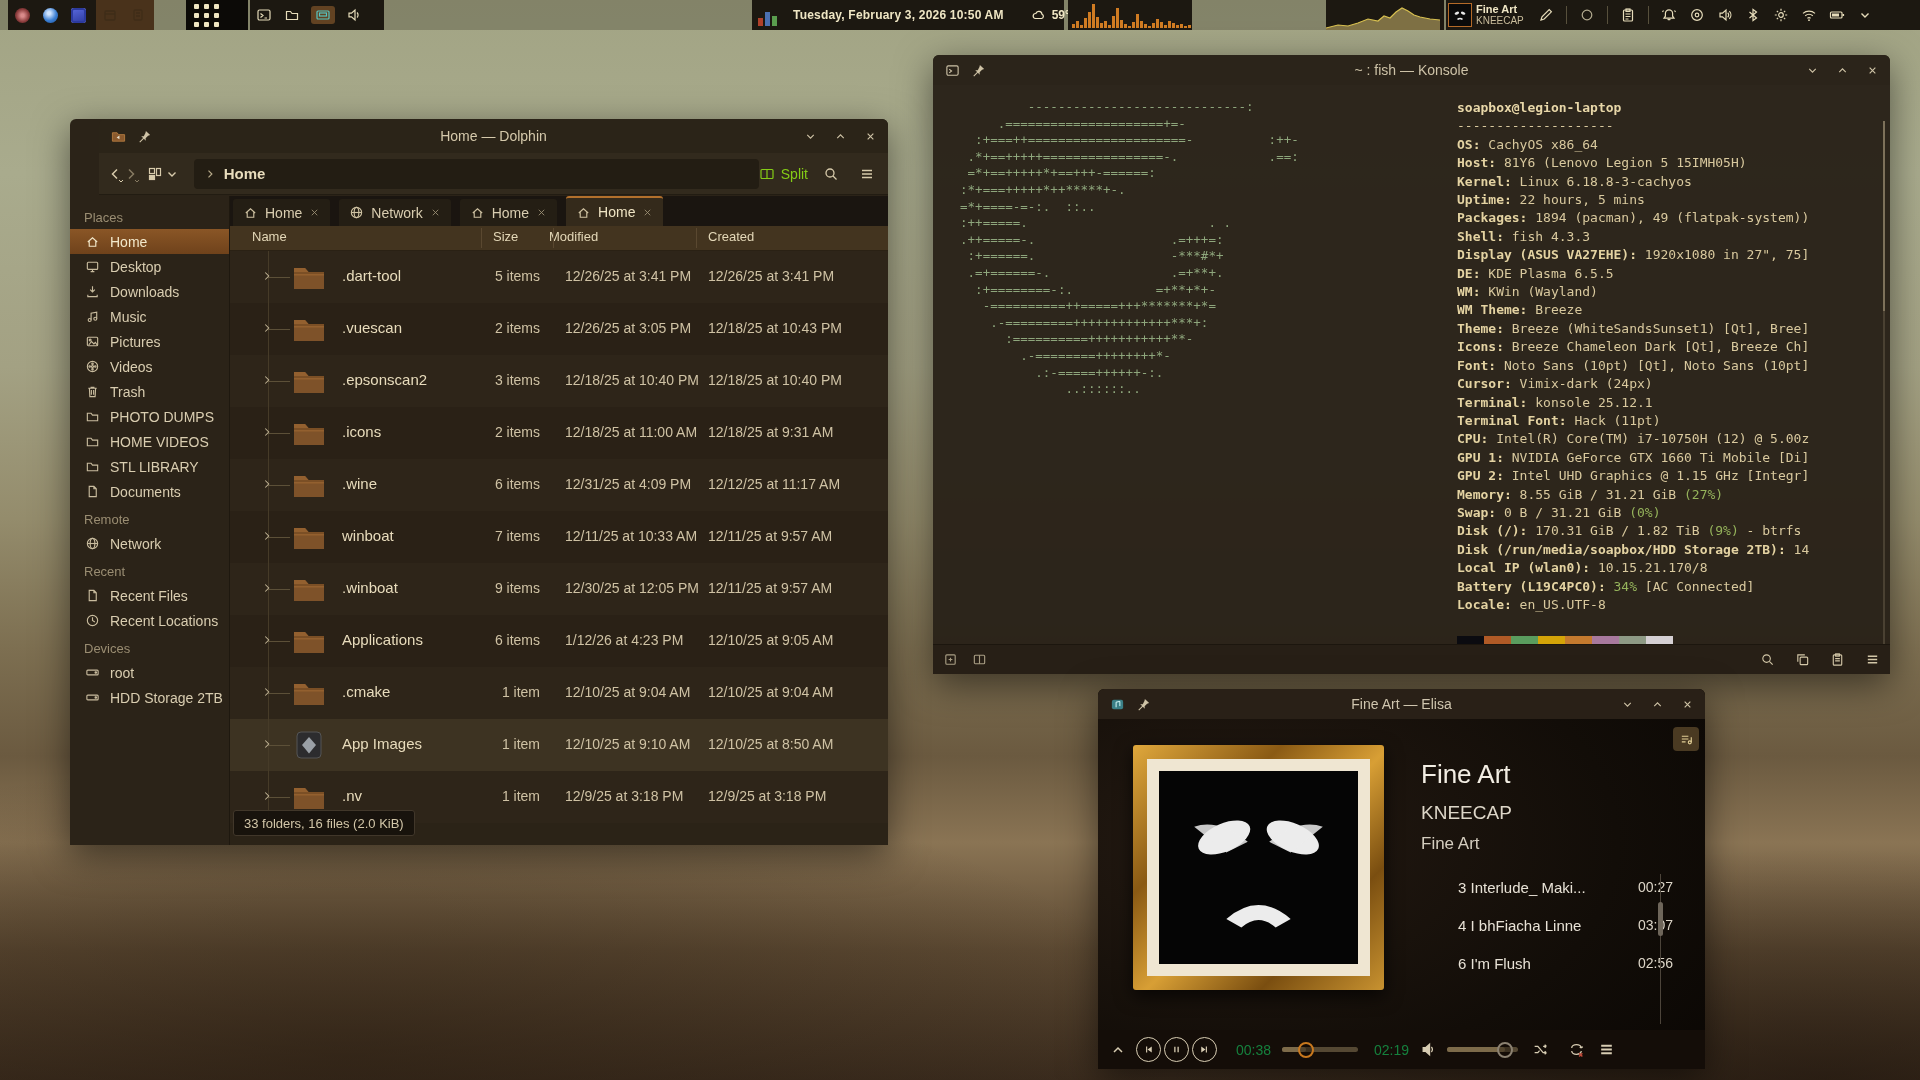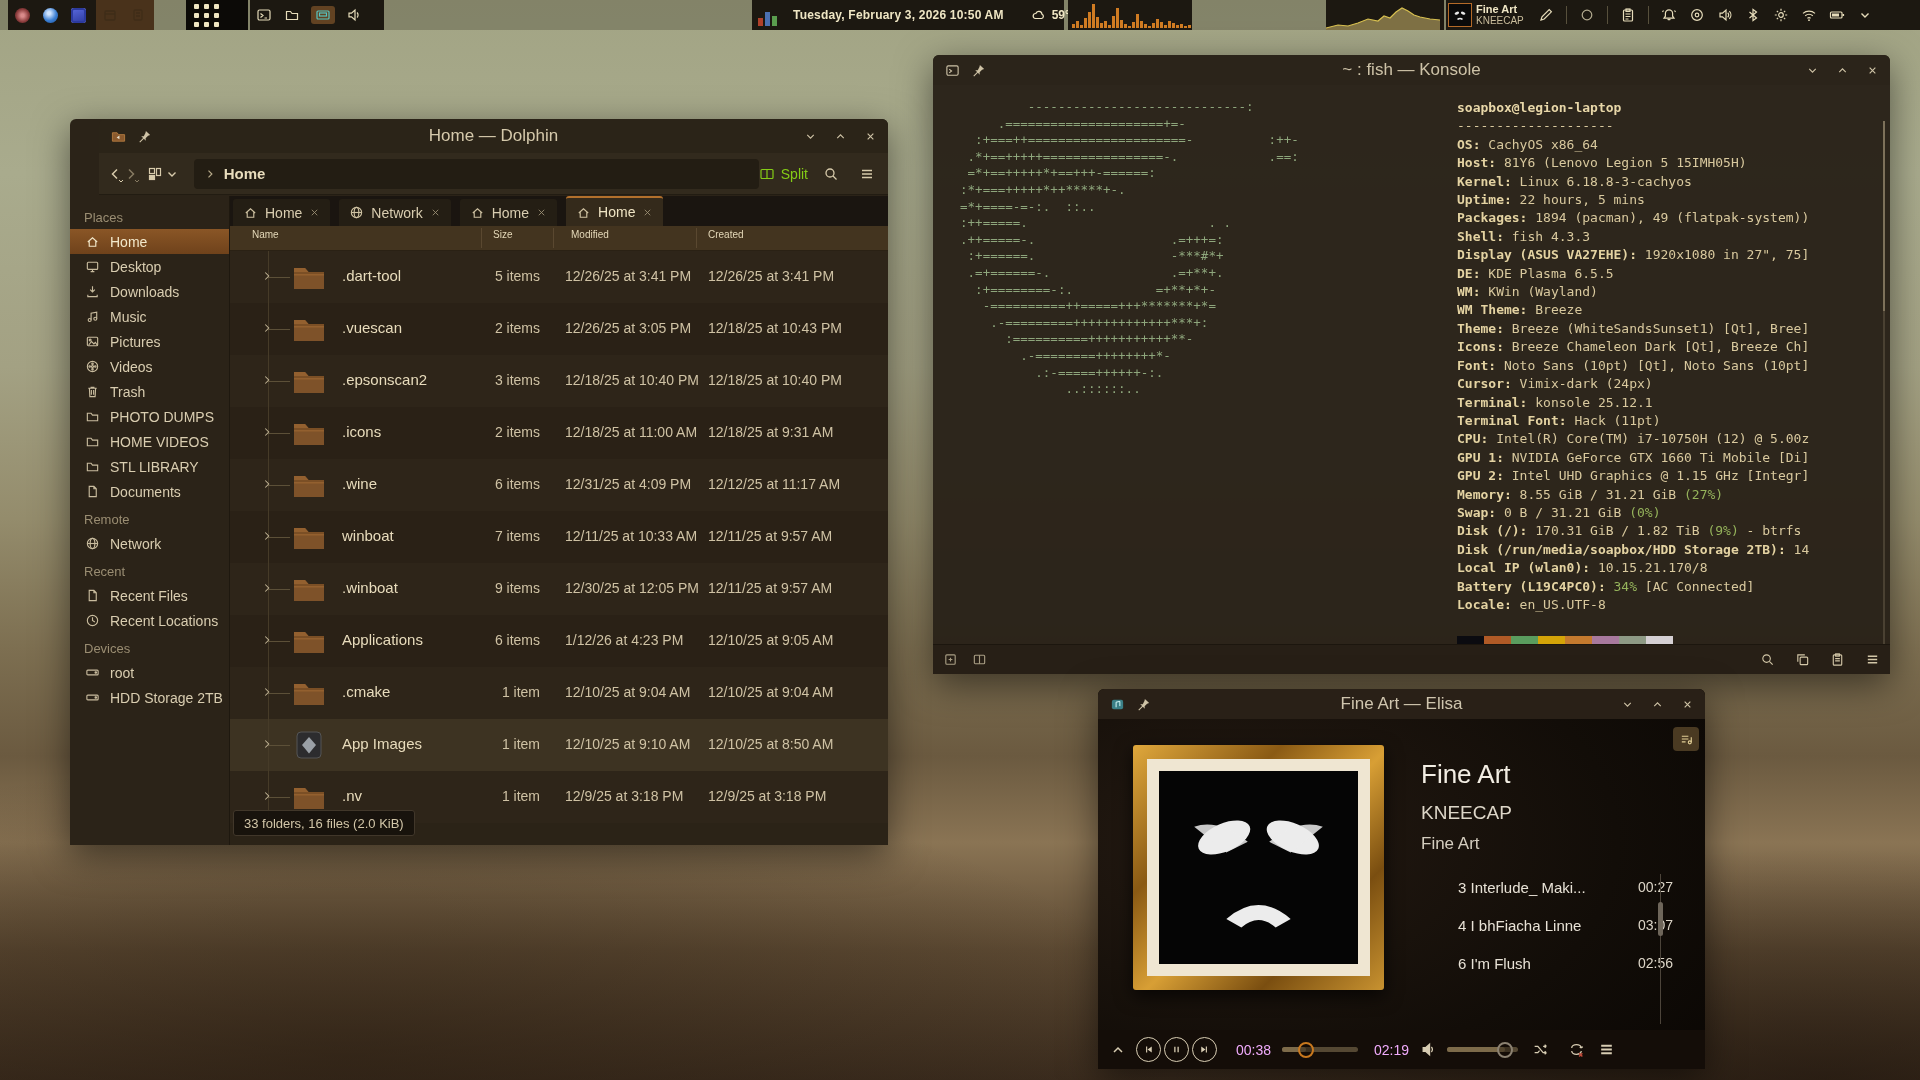--- a/index.html
+++ b/index.html
@@ -35,21 +35,21 @@
   .media-thumb { width:24px; height:24px; border:1px solid #b46a28; background:#0a0a0a; margin:0 4px 0 2px; position:relative; }
   .media-thumb svg { position:absolute; inset:2px; }
   .media-txt { line-height:1.05; margin-right:8px; }
   .media-txt .t1 { font-size:11px; color:#f0e7c6; font-weight:bold; }
   .media-txt .t2 { font-size:10px; color:#c9bd9c; }
   .psep { width:1px; height:18px; background:#57503c; margin:0 6px; }
 
   
   .window { position:absolute; border-radius:6px 6px 3px 3px; box-shadow:0 10px 36px rgba(0,0,0,.5); }
   .titlebar { height:34px; display:flex; align-items:center; padding:0 10px; border-radius:6px 6px 0 0; position:relative; }
-  .titlebar .title { position:absolute; left:0; right:0; text-align:center; font-size:17px; pointer-events:none; }
+  .titlebar .title { position:absolute; left:0; right:0; text-align:center; font-size:14px; pointer-events:none; }
   .tb-ic { display:inline-flex; width:18px; height:18px; margin-right:8px; align-items:center; justify-content:center; }
   .tb-ic svg { width:15px; height:15px; }
   .win-btns { margin-left:auto; display:flex; gap:14px; z-index:2; }
   .win-btns span { display:inline-flex; width:16px; height:16px; align-items:center; justify-content:center; color:#cfc3a6; }
   .win-btns svg { width:13px; height:13px; }
   .icn { display:inline-flex; align-items:center; justify-content:center; }
   .icn svg { width:15px; height:15px; }
 
   
   #dolphin { left:70px; top:119px; width:818px; height:726px; background:#2b2318; z-index:10;padding-left:29px; }
@@ -75,21 +75,21 @@
   .pitem.selected { background:linear-gradient(180deg,#8a5626,#6f421b); color:#f3e9cb; }
   .pitem.selected .icn { color:#f3e9cb; }
   .d-content { position:relative; flex:1; background:#2b2317; overflow:hidden; }
   .tabbar { height:30px; background:#1a1510; display:flex; align-items:flex-end; padding-left:3px; }
   .tab { height:27px; display:flex; align-items:center; gap:7px; padding:0 10px; margin-right:9px;
     background:#241e14; color:#d9cdb0; font-size:14px; border-radius:3px 3px 0 0; }
   .tab .icn { color:#cfc2a2; }
   .tab .tx { color:#a2957a; font-size:12px; display:inline-flex; }
   .tab .tx svg { width:11px; height:11px; }
   .tab.active { background:#342a1b; border-top:2px solid #b2702c; height:30px; color:#efe4c4; }
-  .colheader { position:relative; height:25px; background:#43341f; border-bottom:1px solid #2a2114; color:#e4d8b8; font-size:10px; }
+  .colheader { position:relative; height:25px; background:#43341f; border-bottom:1px solid #2a2114; color:#e4d8b8; font-size:13px; }
   .colheader span { position:absolute; top:3px; }
   .colheader .sep { position:absolute; top:2px; bottom:2px; width:1px; background:#5a4830; }
   .rows { position:absolute; top:55px; left:0; right:0; bottom:0; overflow:hidden; }
   .frow { position:relative; height:52px; }
   .frow:nth-child(odd) { background:#2e2519; }
   .frow:nth-child(even) { background:#2a2116; }
   .frow.hover { background:#3d3322; }
   .frow .treeline { position:absolute; left:38px; top:26px; width:22px; height:1px; background:#5c5038; }
   .frow .vline { position:absolute; left:38px; top:0; bottom:0; width:1px; background:#463b28; }
   .frow .twisty { position:absolute; left:30px; top:18px; color:#c2b596; }
@@ -140,21 +140,21 @@
   .trk .td { position:absolute; left:200px; top:10px; font-size:14px; color:#ddd6c8; }
   .trk .kb { position:absolute; left:250px; top:9px; color:#cfc8ba; font-size:15px; }
   .e-scroll { position:absolute; left:562px; top:155px; width:1px; height:150px; background:#4c443a; }
   .e-scroll i { position:absolute; left:-2px; top:28px; width:5px; height:34px; border-radius:3px; background:#6e665a; display:block; }
   .pl-btn { position:absolute; left:575px; top:8px; width:26px; height:24px; background:#4a3category; background:#4a3a22; border-radius:4px;
     display:flex; align-items:center; justify-content:center; color:#e3cf96; }
   .e-bar { position:absolute; left:0; right:0; bottom:0; height:39px; background:#140d08; display:flex; align-items:center; color:#dcd2b8; }
   .e-bar .ctl { position:absolute; display:inline-flex; align-items:center; justify-content:center; }
   .ring { width:25px; height:25px; border:1.4px solid #d8cdb3; border-radius:50%; display:inline-flex; align-items:center; justify-content:center; }
   .ring svg { width:13px; height:13px; }
-  .e-time { font-size:14px; color:#f0abfc; }
+  .e-time { font-size:14px; color:#15803d; }
   .slider { height:5px; border-radius:3px; background:#55483366; background:#554833; position:relative; }
   .slider .fill { position:absolute; left:0; top:0; bottom:0; background:#7d6b4a; border-radius:3px; }
   .slider .knob { position:absolute; top:50%; width:16px; height:16px; border:2px solid #c8781e; border-radius:50%;
     background:rgba(20,12,6,.4); transform:translate(-8px,-50%); }
   .slider .knob.grey { border-color:#8c8272; }
 </style>
 </head>
 <body>
 
 <div class="wallpaper"></div>
@@ -654,21 +654,21 @@
               <svg viewBox="0 0 16 16" fill="none" stroke="currentColor" stroke-width="1.2">
                 <path d="M4 4l8 8M12 4l-8 8"></path>
               </svg>
             </span>
           </div>
         </div>
       <div class="colheader" id="dolphin-cols">
           <span style="left: 22px;">Name</span>
           <span style="left: 263px;">Size</span>
           <span class="sep" style="left: 251px;"></span>
-          <span style="left: 341px;">Modified</span>
+          <span style="left: 319px;">Modified</span>
           <span class="sep" style="left: 323px;"></span>
           <span style="left: 478px;">Created</span>
           <span class="sep" style="left: 466px;"></span>
           <span style="left: 600px; top: 5px;"><svg viewBox="0 0 16 16" fill="none" stroke="currentColor" stroke-width="1.2">
               <path d="M4.5 6.5 8 10l3.5-3.5"></path>
             </svg></span>
         </div>
       <div class="rows" id="dolphin-rows">
           <div class="frow">
             <span class="vline"></span>

